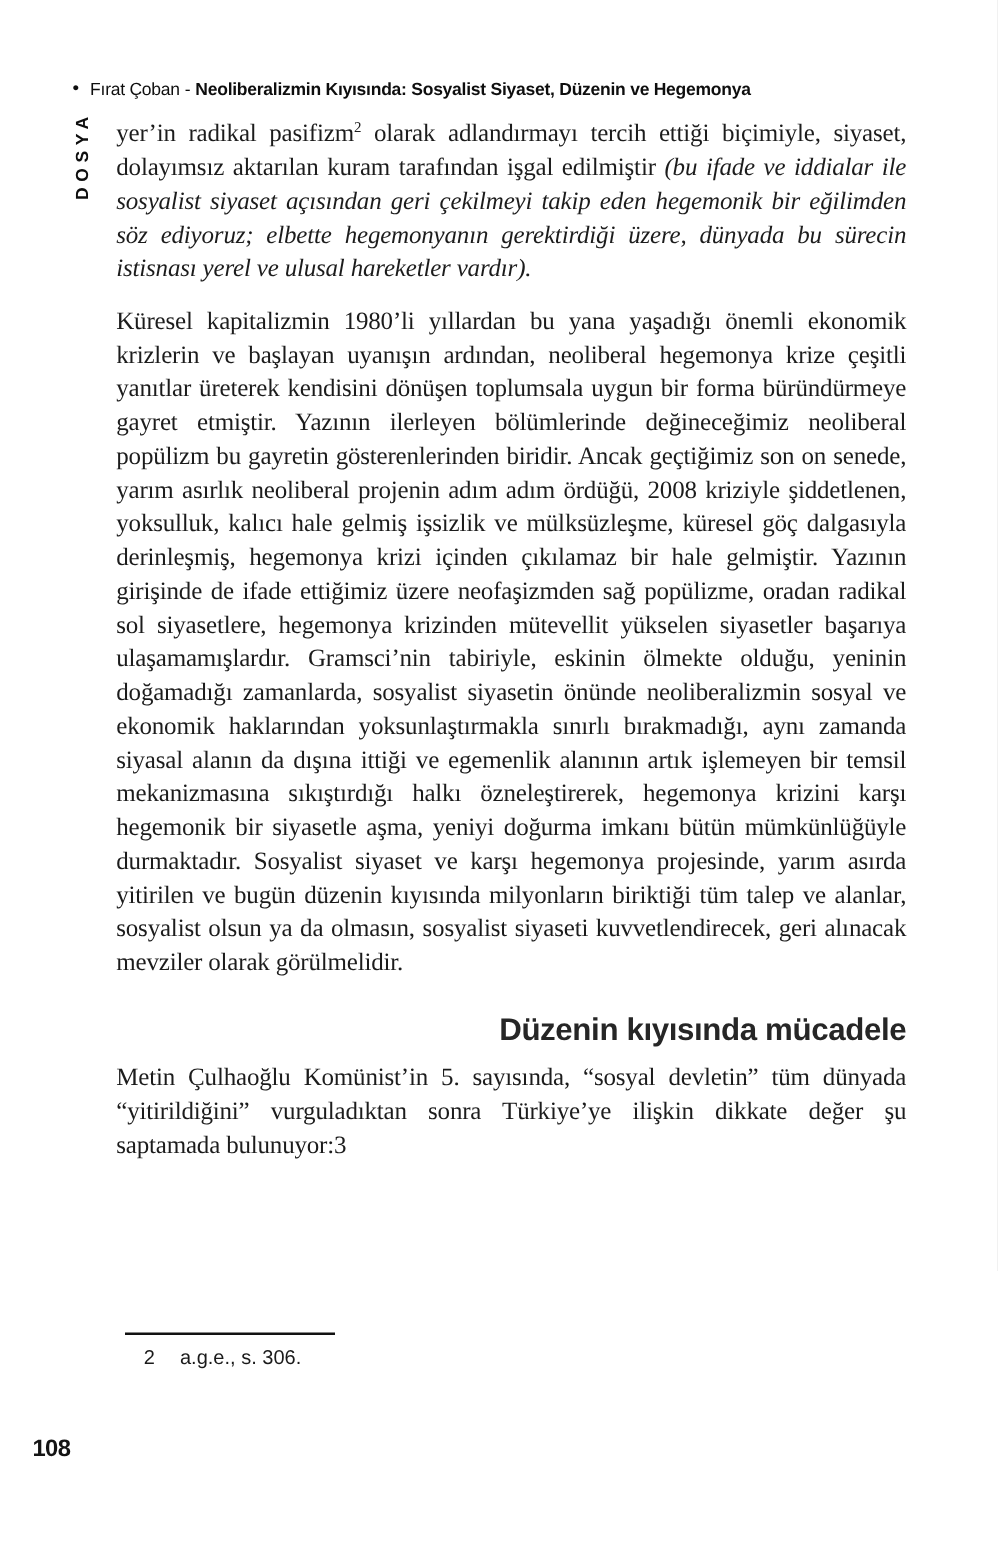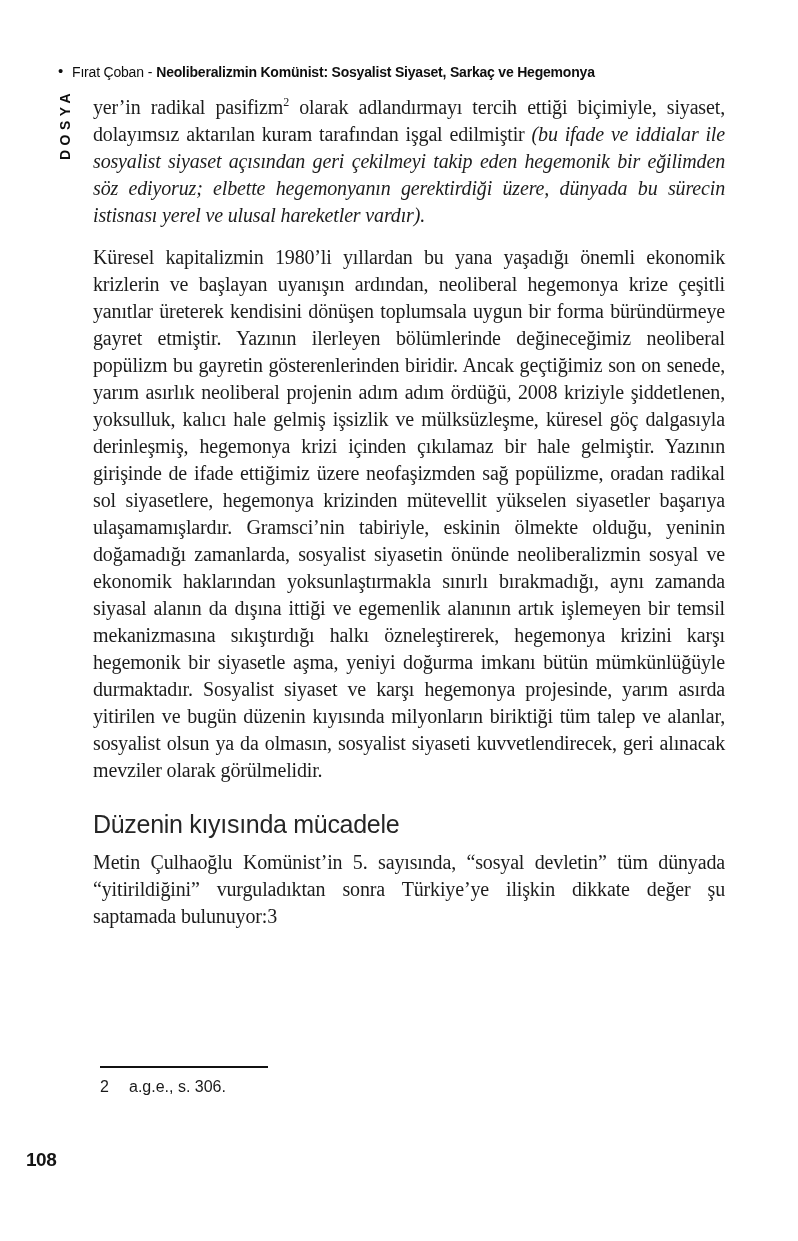--- a/index.html
+++ b/index.html
@@ -55,66 +55,66 @@
     font-size: 20px;
     line-height: 27px;
     letter-spacing: -0.15px;
     text-align: justify;
   }
   .body-col p { margin: 0 0 15px 0; }
   .body-col sup { font-size: 12px; line-height: 0; }
   .body-col em { font-style: italic; }
   .section-heading {
     font-family: "Liberation Sans", "DejaVu Sans", sans-serif;
-    font-weight: normal;
+    font-weight: bold;
     font-size: 25px;
     letter-spacing: -0.3px;
     color: #262626;
     margin: 27px 0 11px 0;
-    text-align: left;
+    text-align: right;
   }
 
   
   .footnotes {
     position: absolute;
     top: 1066px;
     left: 100px;
     width: 632px;
     font-family: "Liberation Sans", "DejaVu Sans", sans-serif;
     font-size: 16px;
     line-height: 21px;
     color: #1a1a1a;
   }
   .fn-rule {
     width: 168px;
     border-top: 2px solid #111111;
     margin-bottom: 8px;
   }
-  .footnotes p { margin: 0 0 2px 0; text-align: justify; }
+  .footnotes p { margin: 0 0 2px 15px; text-align: justify; }
   .fn-num { display: inline-block; width: 29px; }
 
   
   .pageno {
     position: absolute;
     top: 1149px;
     left: 26px;
     font-family: "Liberation Sans", "DejaVu Sans", sans-serif;
     font-weight: bold;
     font-size: 19px;
     letter-spacing: -0.5px;
     color: #141414;
   }
 </style>
 </head>
 <body>
 
 <div class="page">
 
   <header class="running-head">
-    <span class="bullet">•</span><span class="author">Fırat Çoban</span><span class="dash">-</span><span class="title">Neoliberalizmin Komünist: Sosyalist Siyaset, Sarkaç ve Hegemonya</span>
+    <span class="bullet">•</span><span class="author">Fırat Çoban</span><span class="dash">-</span><span class="title">Neoliberalizmin Kıyısında: Sosyalist Siyaset, Düzenin ve Hegemonya</span>
   </header>
 
   <div class="dosya">DOSYA</div>
 
   <main class="body-col">
     <p><span>yer’in radikal pasifizm</span><sup>2</sup><span> olarak adlandırmayı tercih ettiği biçimiyle, siyaset, dolayımsız aktarılan kuram tarafından işgal edilmiştir </span><em>(bu ifade ve iddialar ile sosyalist siyaset açısından geri çekilmeyi takip eden hegemonik bir eğilimden söz ediyoruz; elbette hegemonyanın gerektirdiği üzere, dünyada bu sürecin istisnası yerel ve ulusal hareketler vardır).</em></p>
 
     <p>Küresel kapitalizmin 1980’li yıllardan bu yana yaşadığı önemli ekonomik krizlerin ve başlayan uyanışın ardından, neoliberal hegemonya krize çeşitli yanıtlar üreterek kendisini dönüşen toplumsala uygun bir forma büründürmeye gayret etmiştir. Yazının ilerleyen bölümlerinde değineceğimiz neoliberal popülizm bu gayretin gösterenlerinden biridir. Ancak geçtiğimiz son on senede, yarım asırlık neoliberal projenin adım adım ördüğü, 2008 kriziyle şiddetlenen, yoksulluk, kalıcı hale gelmiş işsizlik ve mülksüzleşme, küresel göç dalgasıyla derinleşmiş, hegemonya krizi içinden çıkılamaz bir hale gelmiştir. Yazının girişinde de ifade ettiğimiz üzere neofaşizmden sağ popülizme, oradan radikal sol siyasetlere, hegemonya krizinden mütevellit yükselen siyasetler başarıya ulaşamamışlardır. Gramsci’nin tabiriyle, eskinin ölmekte olduğu, yeninin doğamadığı zamanlarda, sosyalist siyasetin önünde neoliberalizmin sosyal ve ekonomik haklarından yoksunlaştırmakla sınırlı bırakmadığı, aynı zamanda siyasal alanın da dışına ittiği ve egemenlik alanının artık işlemeyen bir temsil mekanizmasına sıkıştırdığı halkı özneleştirerek, hegemonya krizini karşı hegemonik bir siyasetle aşma, yeniyi doğurma imkanı bütün mümkünlüğüyle durmaktadır. Sosyalist siyaset ve karşı hegemonya projesinde, yarım asırda yitirilen ve bugün düzenin kıyısında milyonların biriktiği tüm talep ve alanlar, sosyalist olsun ya da olmasın, sosyalist siyaseti kuvvetlendirecek, geri alınacak mevziler olarak görülmelidir.</p>
 
     <h2 class="section-heading">Düzenin kıyısında mücadele</h2>

